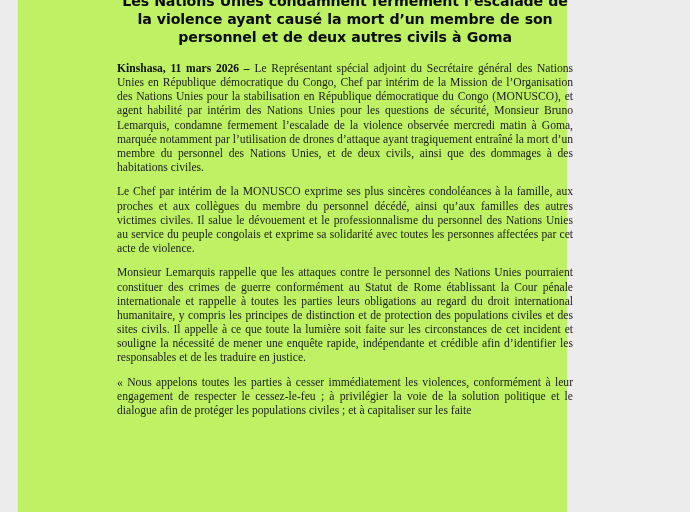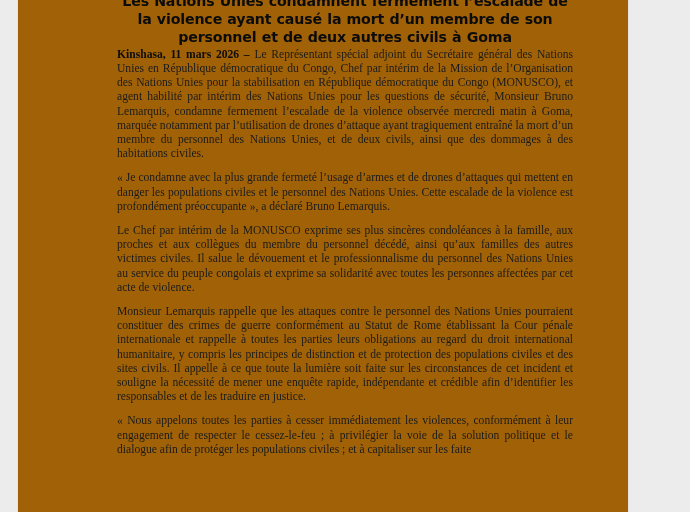--- a/index.html
+++ b/index.html
@@ -17,44 +17,44 @@
     position: relative;
     width: 690px;
     height: 512px;
     background: #ececed;
     overflow: hidden;
   }
   #page {
     position: absolute;
     left: 18px;
     top: 0;
-    width: 610px;
+    width: 549px;
     height: 512px;
-    background: #a16207;
+    background: #bef264;
     box-shadow: 0 0 1px rgba(0,0,0,0.18);
   }
   #page-inner {
     position: absolute;
     left: 99px;
     top: -8px;
     width: 456px;
   }
   .doc-title {
     font-family: "DejaVu Sans", "Liberation Sans", sans-serif;
     font-weight: bold;
     font-size: 14.2px;
     line-height: 18px;
     text-align: center;
     color: #0b0b0b;
     margin: 0;
     letter-spacing: -0.15px;
     word-spacing: 0.4px;
   }
   .body-block {
-    margin-top: 2px;
+    margin-top: 16px;
   }
   p.para {
     font-family: "Liberation Serif", serif;
     font-size: 11.6px;
     line-height: 14.15px;
     text-align: justify;
     text-justify: inter-word;
     color: #1b1b1b;
     margin: 0 0 10.2px 0;
     hyphens: none;
@@ -76,21 +76,20 @@
 <div id="viewer">
   <div id="page">
     <div id="page-inner">
 
       <h1 class="doc-title">Les Nations Unies condamnent fermement l’escalade de la violence ayant causé la mort d’un membre de son personnel et de deux autres civils à Goma</h1>
 
       <div class="body-block">
 
         <p class="para"><span class="lead">Kinshasa, 11 mars 2026 –</span><span> Le Représentant spécial adjoint du Secrétaire général des Nations Unies en République démocratique du Congo, Chef par intérim de la Mission de l’Organisation des Nations Unies pour la stabilisation en République démocratique du Congo (MONUSCO), et agent habilité par intérim des Nations Unies pour les questions de sécurité, Monsieur Bruno Lemarquis, condamne fermement l’escalade de la violence observée mercredi matin à Goma, marquée notamment par l’utilisation de drones d’attaque ayant tragiquement entraîné la mort d’un membre du personnel des Nations Unies, et de deux  civils, ainsi que des dommages à des habitations civiles.</span></p>
 
-        <p class="para">« Je condamne avec la plus grande fermeté l’usage d’armes et de drones d’attaques qui mettent en danger les populations civiles et le personnel des Nations Unies. Cette escalade de la violence est profondément préoccupante », a déclaré Bruno Lemarquis.</p>
 
         <p class="para">Le Chef par intérim de la MONUSCO exprime ses plus sincères condoléances à la famille, aux proches et aux collègues du membre du personnel décédé, ainsi qu’aux familles des autres victimes civiles. Il salue le dévouement et le professionnalisme du personnel des Nations Unies au service du peuple congolais et exprime sa solidarité avec toutes les personnes affectées par cet acte de violence.</p>
 
         <p class="para">Monsieur Lemarquis rappelle que les attaques contre le personnel des Nations Unies pourraient constituer des crimes de guerre conformément au Statut de Rome établissant la Cour pénale internationale et rappelle à toutes les parties leurs obligations au regard du droit international humanitaire, y compris les principes de distinction et de protection des populations civiles et des sites civils. Il appelle à ce que toute la lumière soit faite sur les circonstances de cet incident et souligne la nécessité de mener une enquête rapide, indépendante et crédible afin d’identifier les responsables et de les traduire en justice.</p>
 
         <p class="para clipped">« Nous appelons toutes les parties à cesser immédiatement les violences, conformément à leur engagement de respecter le cessez-le-feu ; à privilégier la voie de la solution politique et le dialogue afin de protéger les populations civiles ; et à capitaliser sur les faite</p>
 
       </div>
     </div>
   </div>

